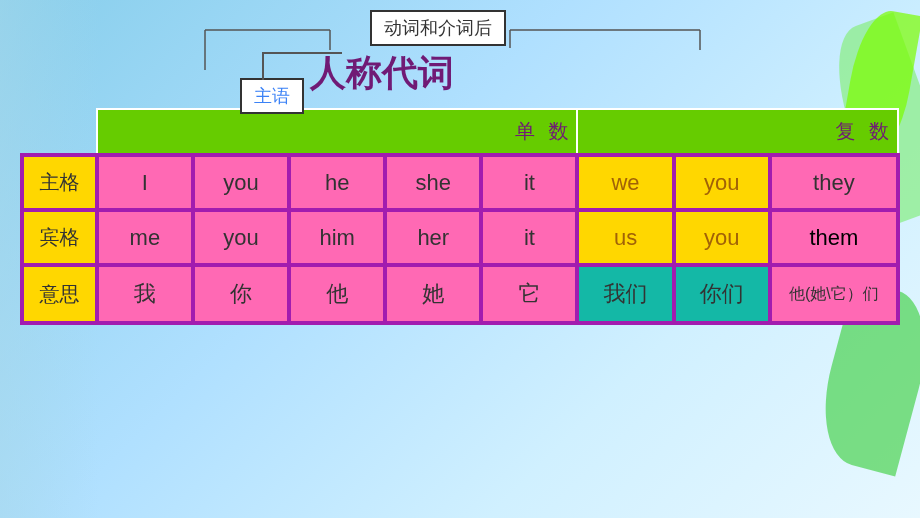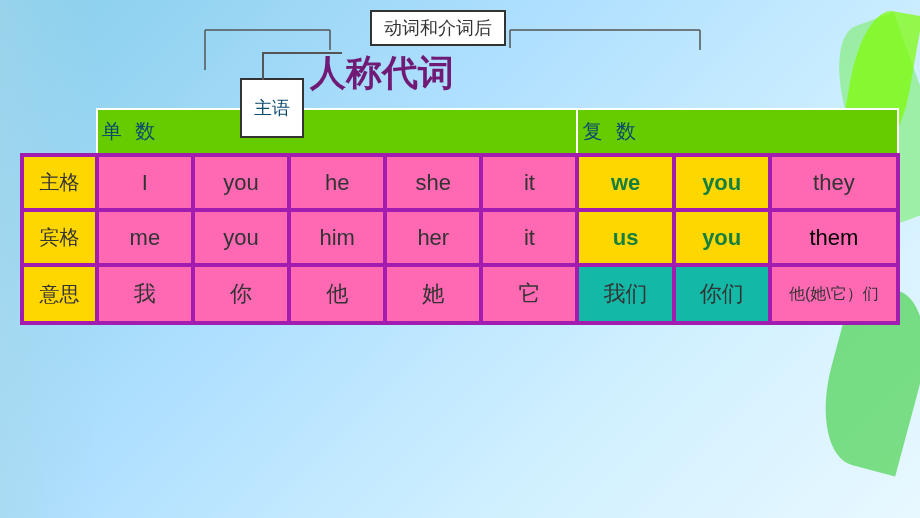--- a/index.html
+++ b/index.html
@@ -65,23 +65,23 @@
     .title-area {
       display: flex;
       align-items: flex-start;
       margin-bottom: 8px;
       position: relative;
     }
 
     .label-box {
       border: 2px solid #333;
       background: #fff;
-      padding: 16px 12px;
+      padding: 4px 12px;
       font-size: 18px;
-      color: #0c4a6e;
+      color: #3b82f6;
       font-weight: normal;
       position: relative;
       margin-top: 30px;
       margin-left: 120px;
       white-space: nowrap;
     }
 
     .label-box::before {
       content: '';
       position: absolute;
@@ -128,22 +128,22 @@
     }
 
     table {
       width: 100%;
       border-collapse: collapse;
       table-layout: fixed;
     }
 
     .header-row td {
       background: #66CC00;
-      color: #0c4a6e;
-      text-align: left;
+      color: #701a75;
+      text-align: right;
       font-size: 20px;
       padding: 8px 4px;
       border: 2px solid #fff;
       font-weight: normal;
       letter-spacing: 4px;
     }
 
     .row-zhuге td, .row-binge td, .row-yisi td {
       text-align: center;
       font-size: 22px;
@@ -160,22 +160,21 @@
 
     
     .singular-cell {
       background: #FF69B4;
       color: #333;
     }
 
     
     .plural-cell {
       background: #FFD700;
-      color: #15803d;
-      font-weight: bold;
+      color: #a16207;
     }
 
     
     .they-cell {
       background: #FF69B4;
       color: #333;
     }
 
     .them-cell {
       background: #FF69B4;

